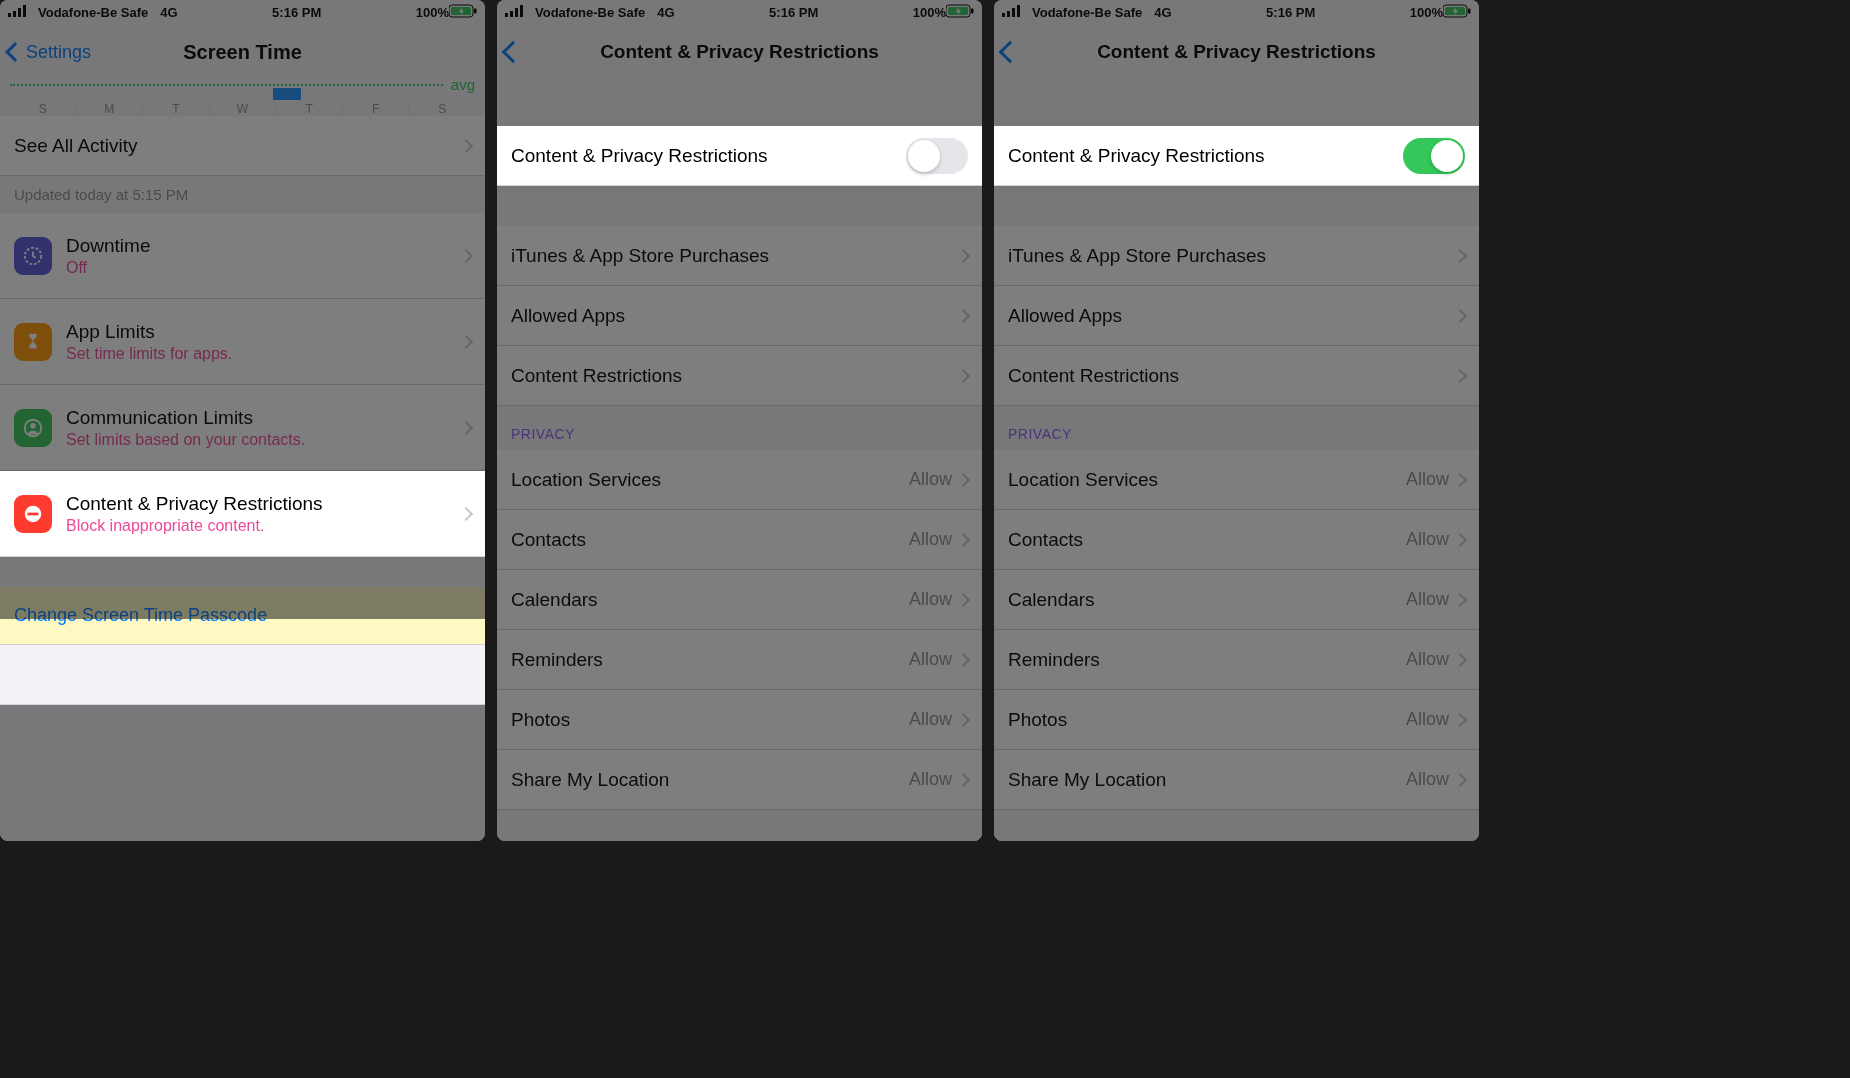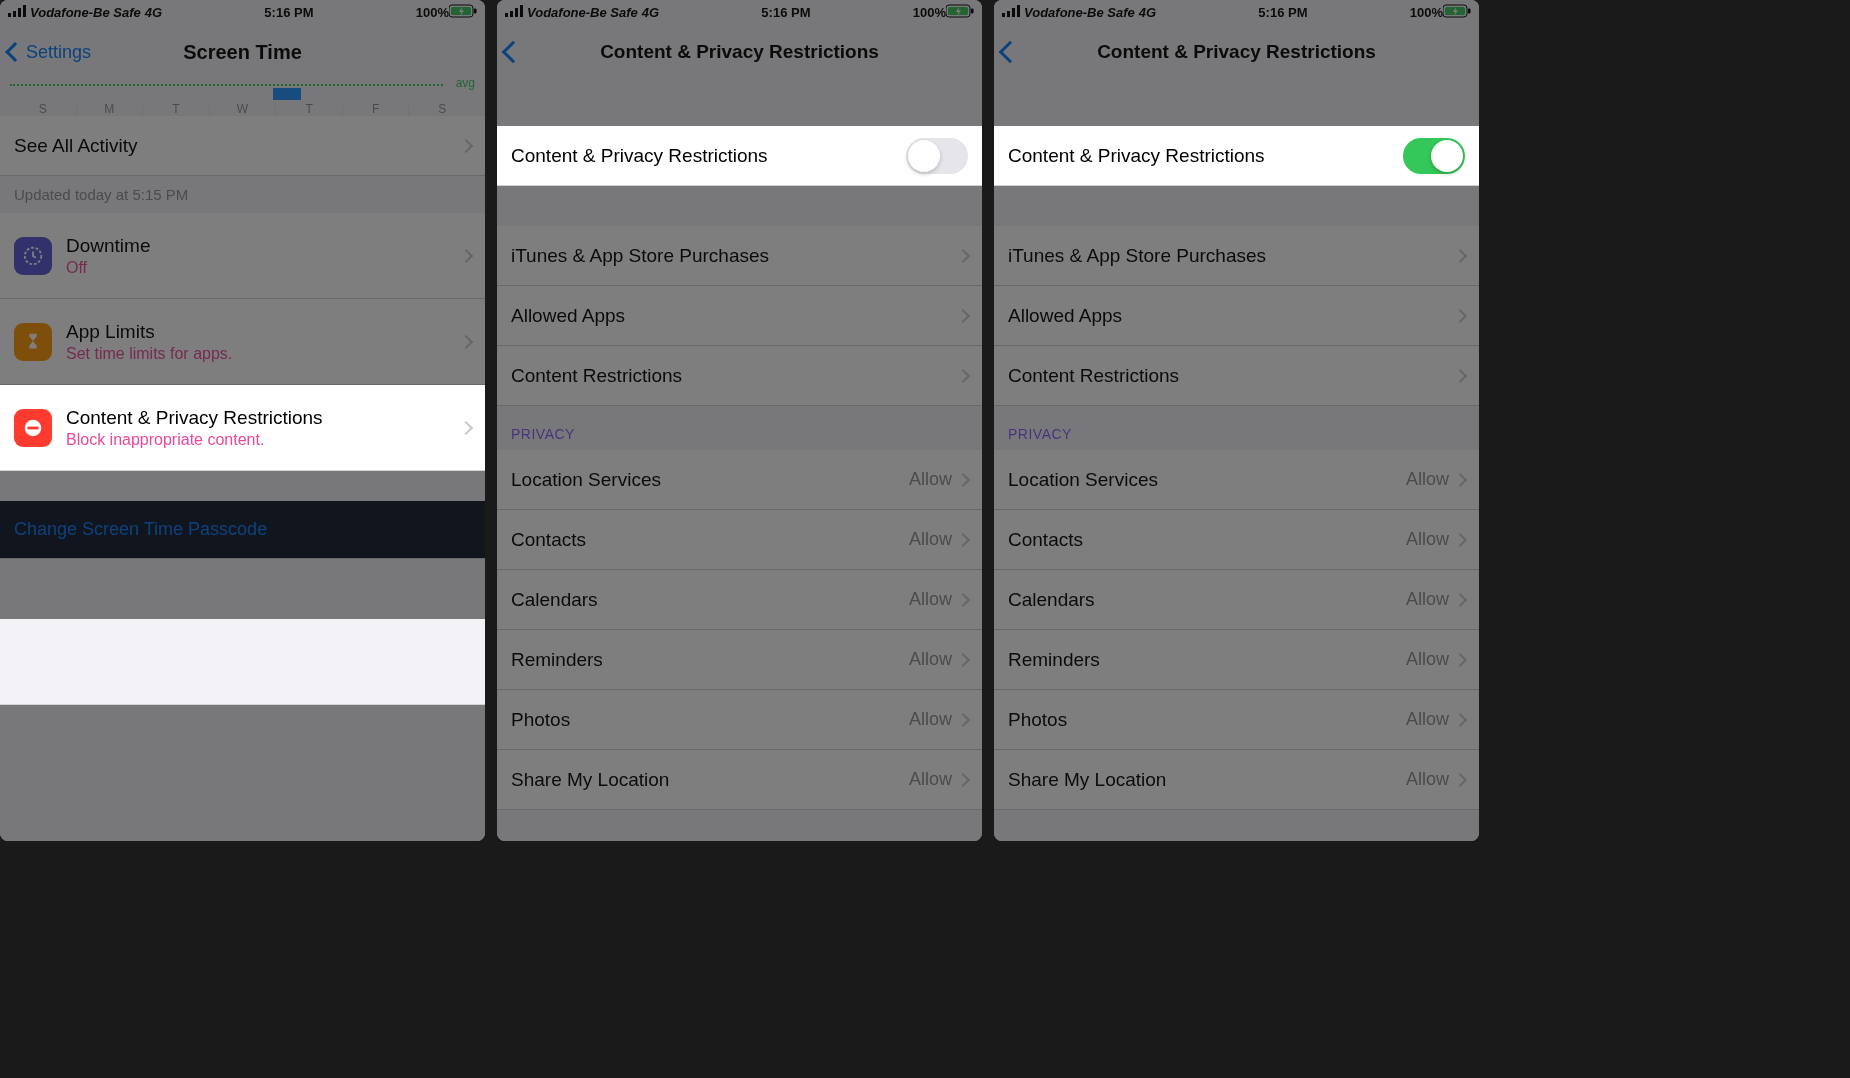--- a/index.html
+++ b/index.html
@@ -2,54 +2,54 @@
 <html><head>
   <meta charset="utf-8">
   <style>
     * { margin: 0; padding: 0; box-sizing: border-box; font-family: -apple-system, 'Helvetica Neue', Helvetica, Arial, sans-serif; }
     body { background: #1a1a1a; display: flex; gap: 12px; width: 1850px; height: 1078px; overflow: hidden; }
     .phone { width: 485px; height: 841px; background: #f2f2f7; border-radius: 8px; overflow: hidden; position: relative; }
     .dim-overlay { position:absolute; inset:0; background: rgba(20,20,20,0.55); pointer-events:none; z-index: 40; }
 
     
     .status { height: 24px; display:flex; align-items:center; justify-content:space-between; padding: 0 8px; font-size: 13px; font-weight: 600; color:#000; }
-    .status .left { display:flex; align-items:center; gap:4px;font-style:italic; }
+    .status .left { display:flex; align-items:center; gap:12px; }
     .status .right { display:flex; align-items:center; gap:0; }
 
     
     .nav { height: 56px; display:flex; align-items:center; position:relative; padding:0 8px; }
     .nav .title { position:absolute; left:0; right:0; text-align:center; font-size: 20px; font-weight:600; color:#000; }
     .nav .back { display:flex; align-items:center; color:#007aff; font-size:18px; z-index:2; }
     .nav .back-chevron { display:inline-block; width:14px; height:14px; border-left:3px solid #007aff; border-bottom:3px solid #007aff; transform: rotate(45deg); margin-right:4px; }
     .nav.big-back .back-chevron { border-color:#007aff; width:16px; height:16px; border-width:3px; }
 
     
     .chart-strip { height: 36px; margin:0 10px; position:relative; }
     .chart-strip .avg-line { position:absolute; top:4px; left:0; right:32px; border-top: 2px dotted #34c759; }
-    .chart-strip .avg-label { position:absolute; top:-4px; right:0; font-size:12px; color:#34c759; }
+    .chart-strip .avg-label { position:absolute; top:-4px; right:0; font-size:15px; color:#34c759; }
     .chart-strip .days { position:absolute; bottom:0; left:0; right:0; display:flex; }
     .chart-strip .day { flex:1; text-align:center; font-size:12px; color:#8e8e93; border-right:1px solid #e5e5ea; }
     .chart-strip .day:last-child { border-right:none; }
     .chart-strip .bar { position:absolute; bottom:16px; left: 56.6%; width:28px; height:12px; background:#1e90ff; }
 
     
     .cell { background:#fff; min-height:60px; display:flex; align-items:center; padding: 10px 14px; border-bottom: 0.5px solid #d1d1d6; position:relative; }
     .cell.tall { min-height: 86px; }
     .cell .icon-box { width:38px; height:38px; border-radius:9px; display:flex; align-items:center; justify-content:center; margin-right:14px; flex-shrink:0; }
     .cell .texts { flex:1; display:flex; flex-direction:column; justify-content:center; }
     .cell .title-text { font-size:19px; color:#000; }
     .cell .sub-text { font-size:16px; color:#ec4899; margin-top:2px; }
     .cell .value-text { font-size:18px; color:#8e8e93; margin-right:6px;text-align:center; }
     .chevron { width:10px; height:10px; border-top:2px solid #c7c7cc; border-right:2px solid #c7c7cc; transform: rotate(45deg); flex-shrink:0; }
     .footer-text { font-size:15px; color:#8e8e93; padding:10px 14px; }
 
     .section-gap { height: 40px; }
     .section-header { font-size:14px; color:#8b5cf6; letter-spacing:0.5px; padding: 20px 14px 8px; text-transform:uppercase; }
 
-    .link-cell { background:#0f172a; padding:18px 14px; border-bottom:0.5px solid #d1d1d6; }
+    .link-cell { background:#fef9c3; padding:18px 14px; border-bottom:0.5px solid #d1d1d6; }
     .link-cell a { font-size:18px; color:#007aff; text-decoration:none; }
 
     
     .toggle { width:62px; height:36px; border-radius:18px; position:relative; transition: background .15s; }
     .toggle .knob { position:absolute; top:2px; width:32px; height:32px; border-radius:50%; background:#fff; box-shadow:0 2px 4px rgba(0,0,0,.2); transition:left .15s; }
     .toggle.off { background:#e5e5ea; }
     .toggle.off .knob { left:2px; }
     .toggle.on { background:#34c759; }
     .toggle.on .knob { left:28px; }
 
@@ -142,20 +142,34 @@
           <svg width="22" height="22" viewBox="0 0 24 24">
             <path d="M8 3h8v3l-4 5 4 5v3H8v-3l4-5-4-5z" fill="#fff"></path>
           </svg>
         </div>
         <div class="texts">
           <span class="title-text">App Limits</span>
           <span class="sub-text">Set time limits for apps.</span>
         </div>
         <span class="chevron"></span>
       </div>
+      <div class="cell tall">
+        <div class="icon-box" style="background:#34c759">
+          <svg width="22" height="22" viewBox="0 0 24 24">
+            <circle cx="12" cy="12" r="9" fill="none" stroke="#fff" stroke-width="2"></circle>
+            <circle cx="12" cy="9.5" r="3" fill="#fff"></circle>
+            <path d="M6 19c1-3 4-4 6-4s5 1 6 4" fill="#fff"></path>
+          </svg>
+        </div>
+        <div class="texts">
+          <span class="title-text">Communication Limits</span>
+          <span class="sub-text">Set limits based on your contacts.</span>
+        </div>
+        <span class="chevron"></span>
+      </div>
       <div class="cell tall highlight">
         <div class="icon-box" style="background:#ff3b30">
           <svg width="22" height="22" viewBox="0 0 24 24">
             <circle cx="12" cy="12" r="9" fill="#fff"></circle>
             <rect x="6" y="10.5" width="12" height="3" fill="#ff3b30"></rect>
           </svg>
         </div>
         <div class="texts">
           <span class="title-text">Content &amp; Privacy Restrictions</span>
           <span class="sub-text">Block inappropriate content.</span>

